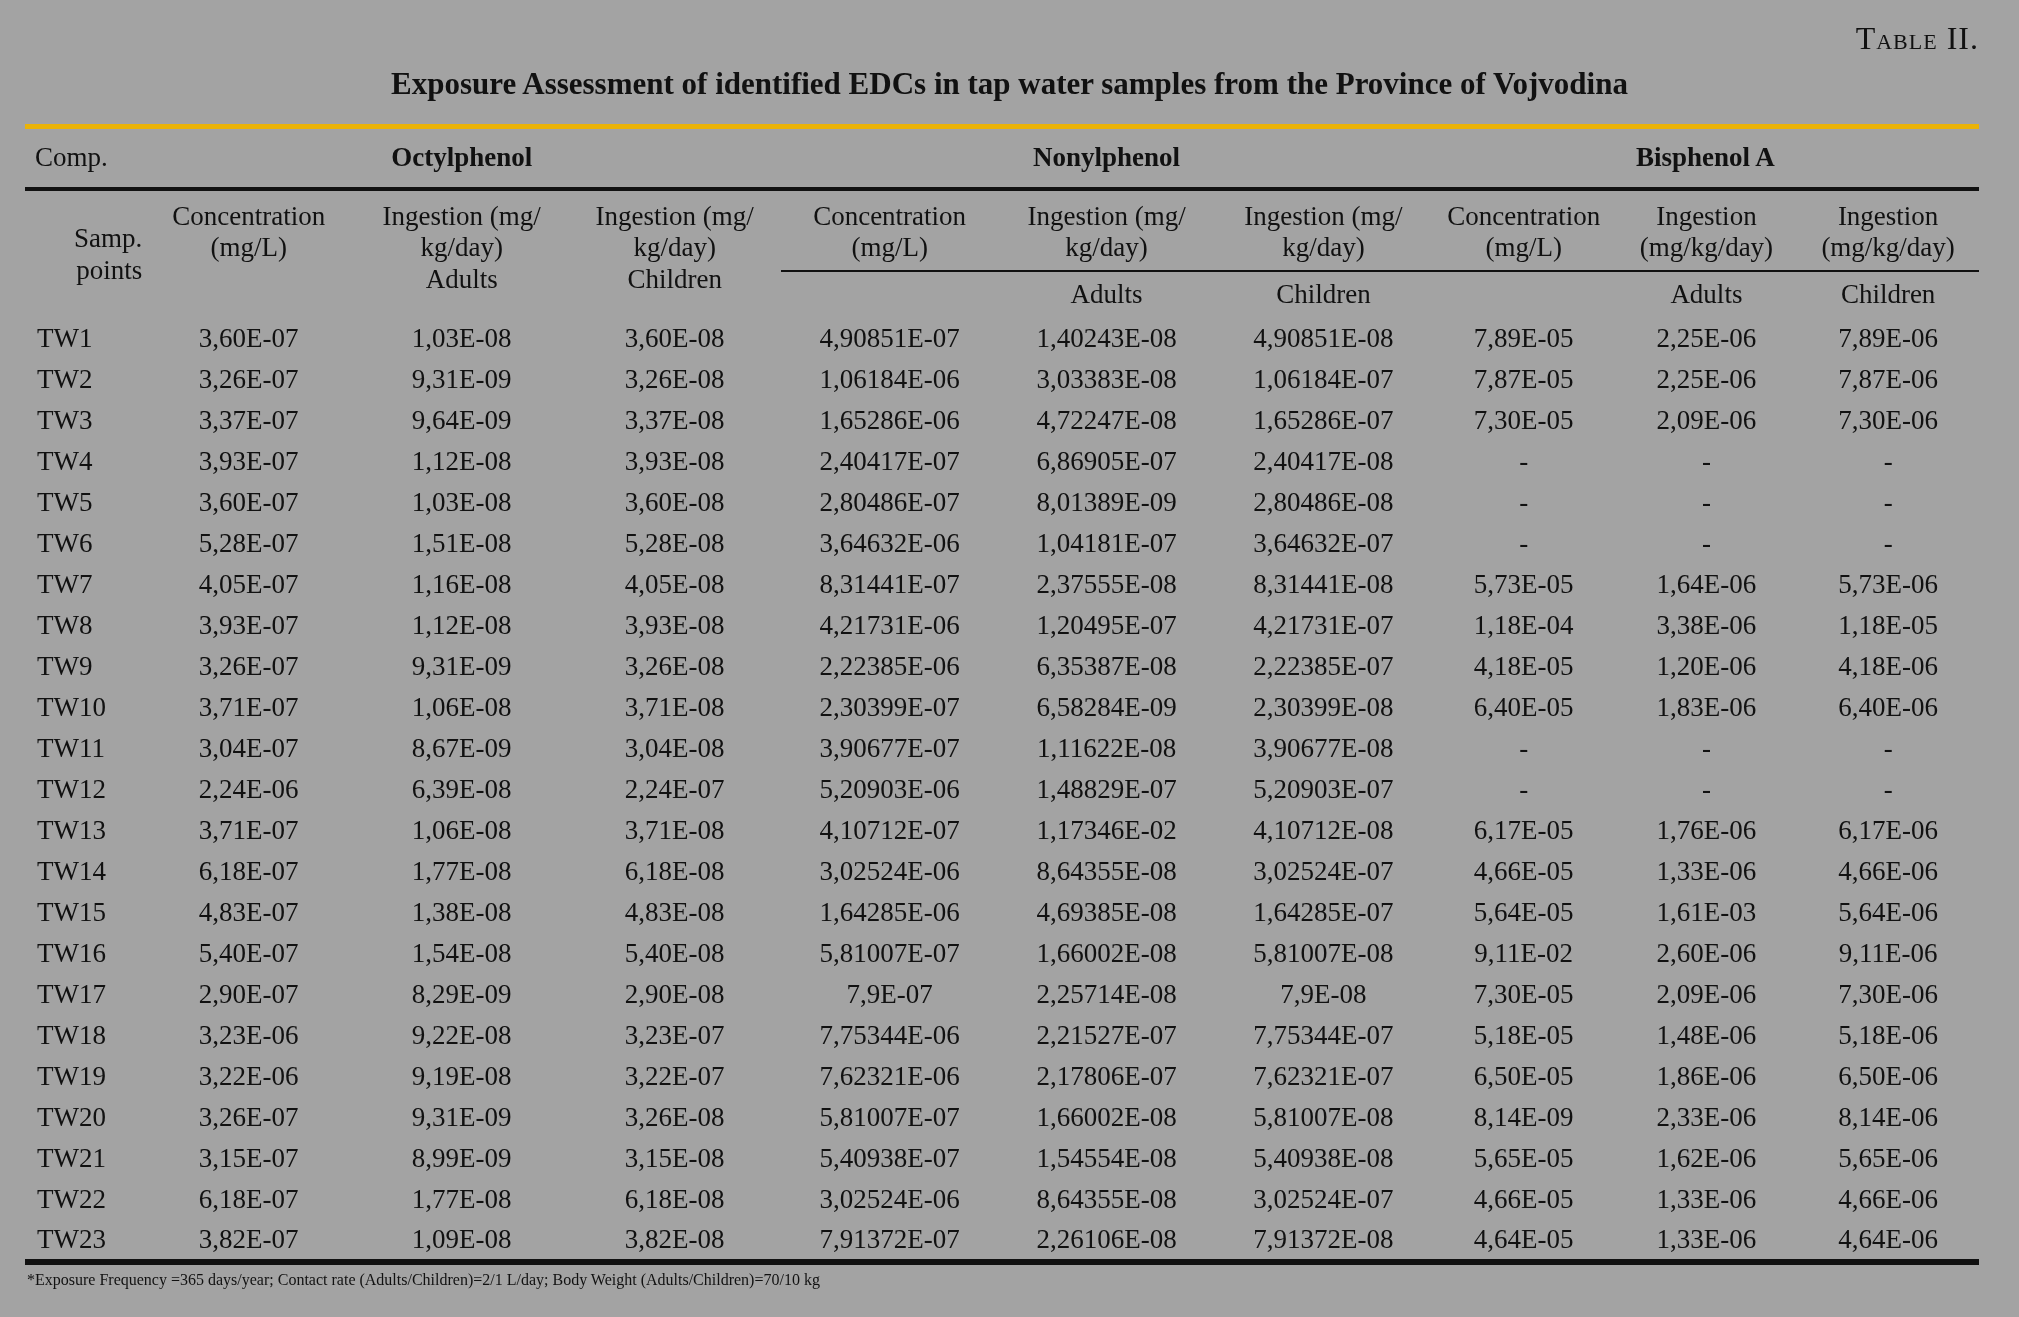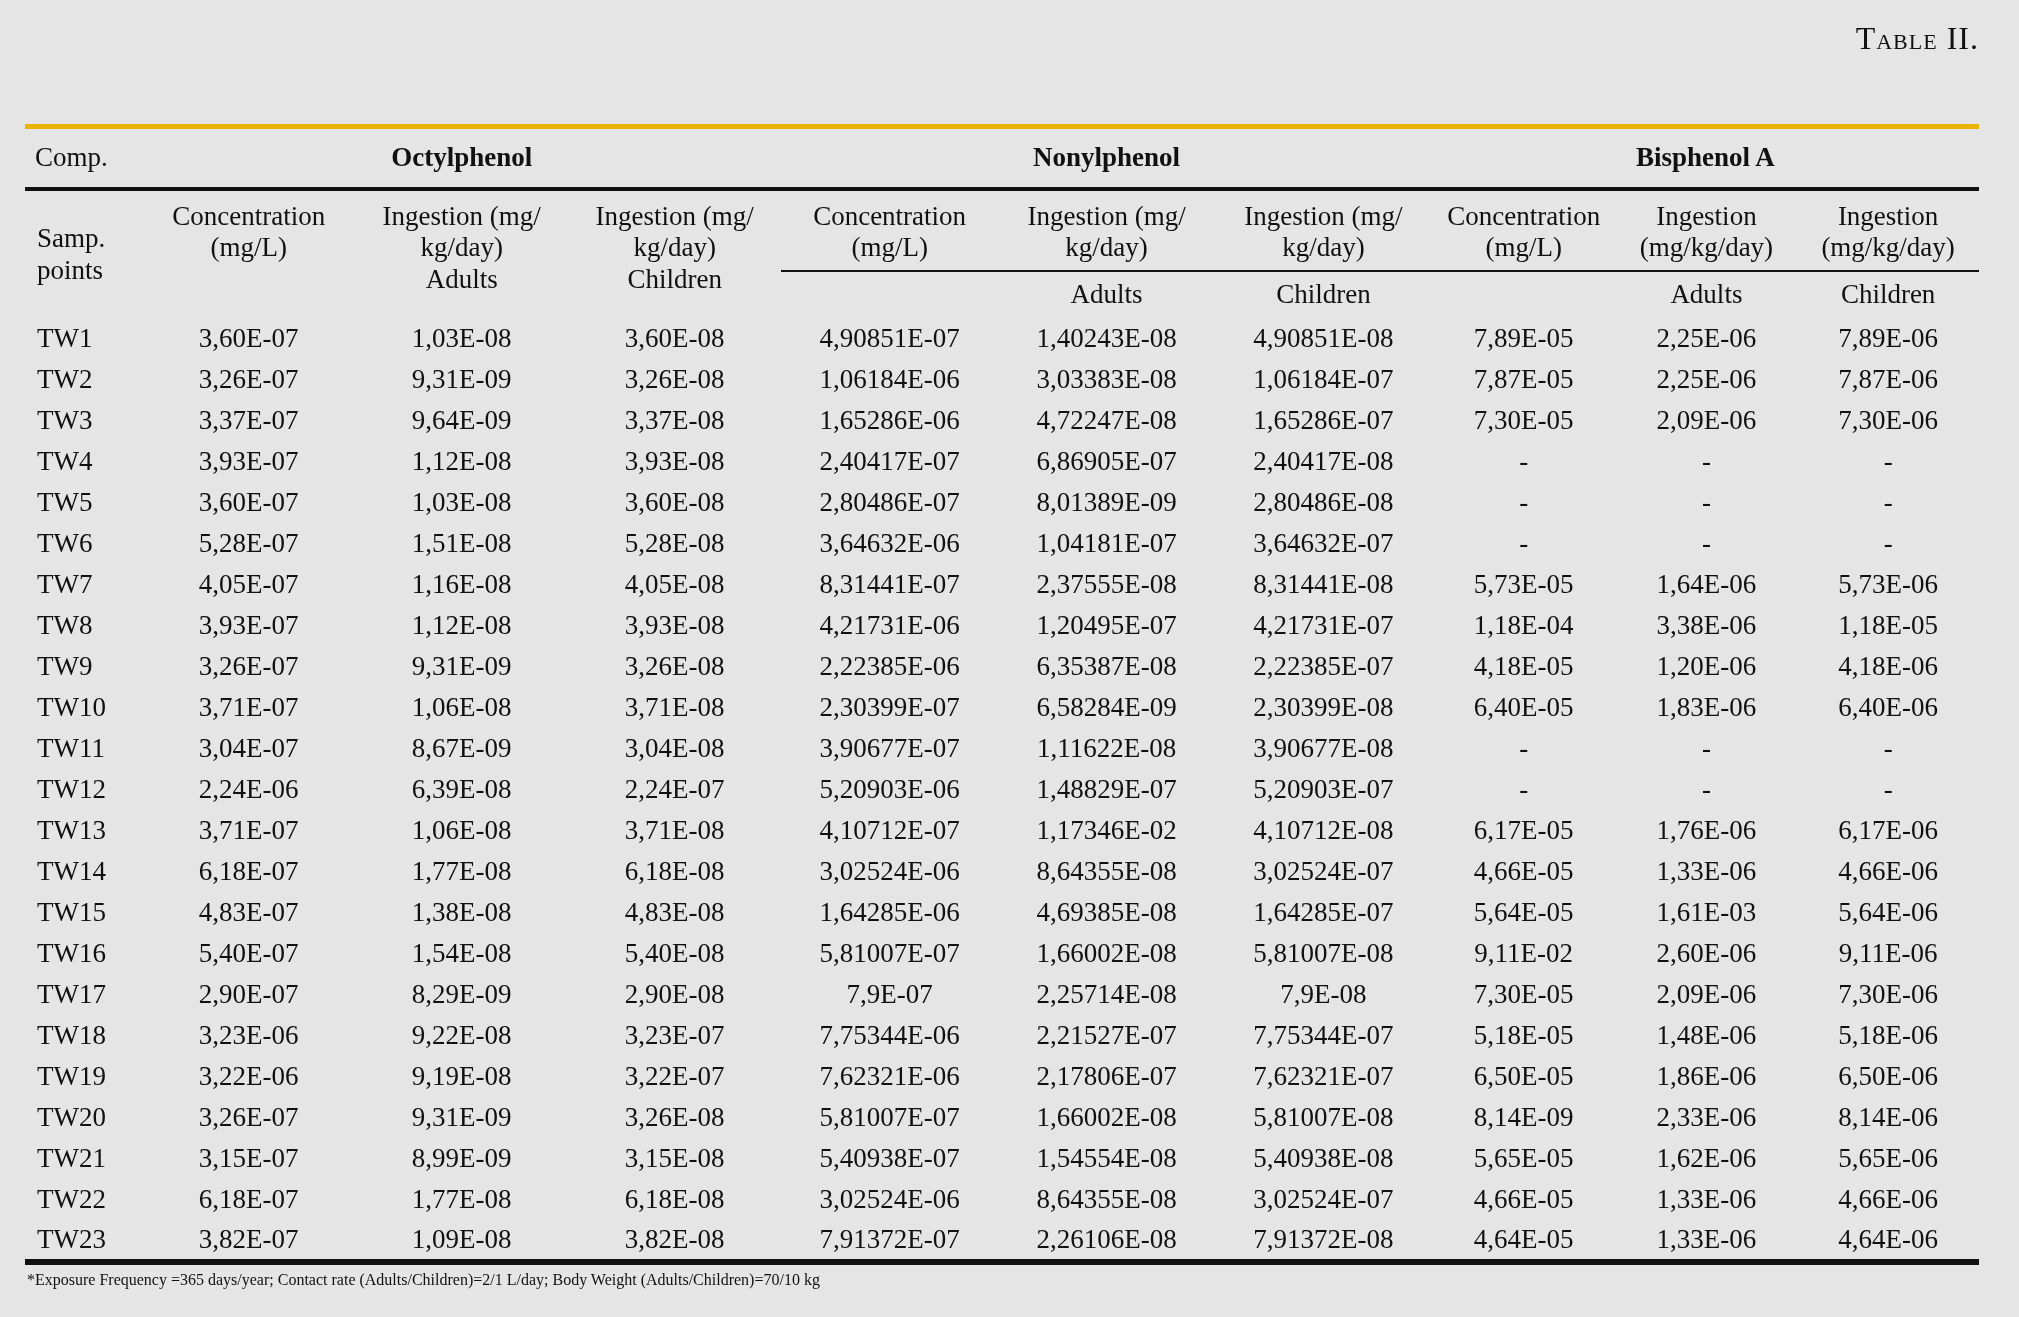--- a/index.html
+++ b/index.html
@@ -4,21 +4,21 @@
 <style>
   html, body {
     margin: 0;
     padding: 0;
     background: #ffffff;
   }
   .page {
     position: relative;
     width: 2019px;
     height: 1317px;
-    background: #e5e5e5;
+    background: #a3a3a3;
     color: #111111;
     font-family: "Liberation Serif", "DejaVu Serif", serif;
     overflow: hidden;
   }
   .header-area {
     position: relative;
     height: 124px;
   }
   .table-label {
     position: absolute;
@@ -62,21 +62,21 @@
     padding-left: 10px;
   }
   th.group-cell { font-weight: bold; }
   
   tr.colhead-row { height: 82px; }
   tr.colhead-row th.span2 {
     vertical-align: top;
     padding-top: 10px;
   }
   th.samp-cell {
-    text-align: left;
+    text-align: right;
     padding-left: 12px;
     vertical-align: middle !important;
     padding-top: 0 !important;
   }
   tr.colhead-row th.thin-underline {
     border-bottom: 2px solid #111;
     vertical-align: top;
     padding-top: 10px;
   }
   
@@ -93,20 +93,21 @@
     font-size: 16px;
   }
 </style>
 </head>
 <body>
 
 <div class="page">
 
   <div class="header-area">
     <div class="table-label">Table II.</div>
+    <div class="doc-title">Exposure Assessment of identified EDCs in tap water samples from the Province of Vojvodina</div>
   </div>
 
   <table class="data-table">
     <colgroup>
       <col style="width:6.0%">
       <col style="width:10.9%">
         <col style="width:10.9%">
         <col style="width:10.9%">
       <col style="width:11.1%">
         <col style="width:11.1%">

